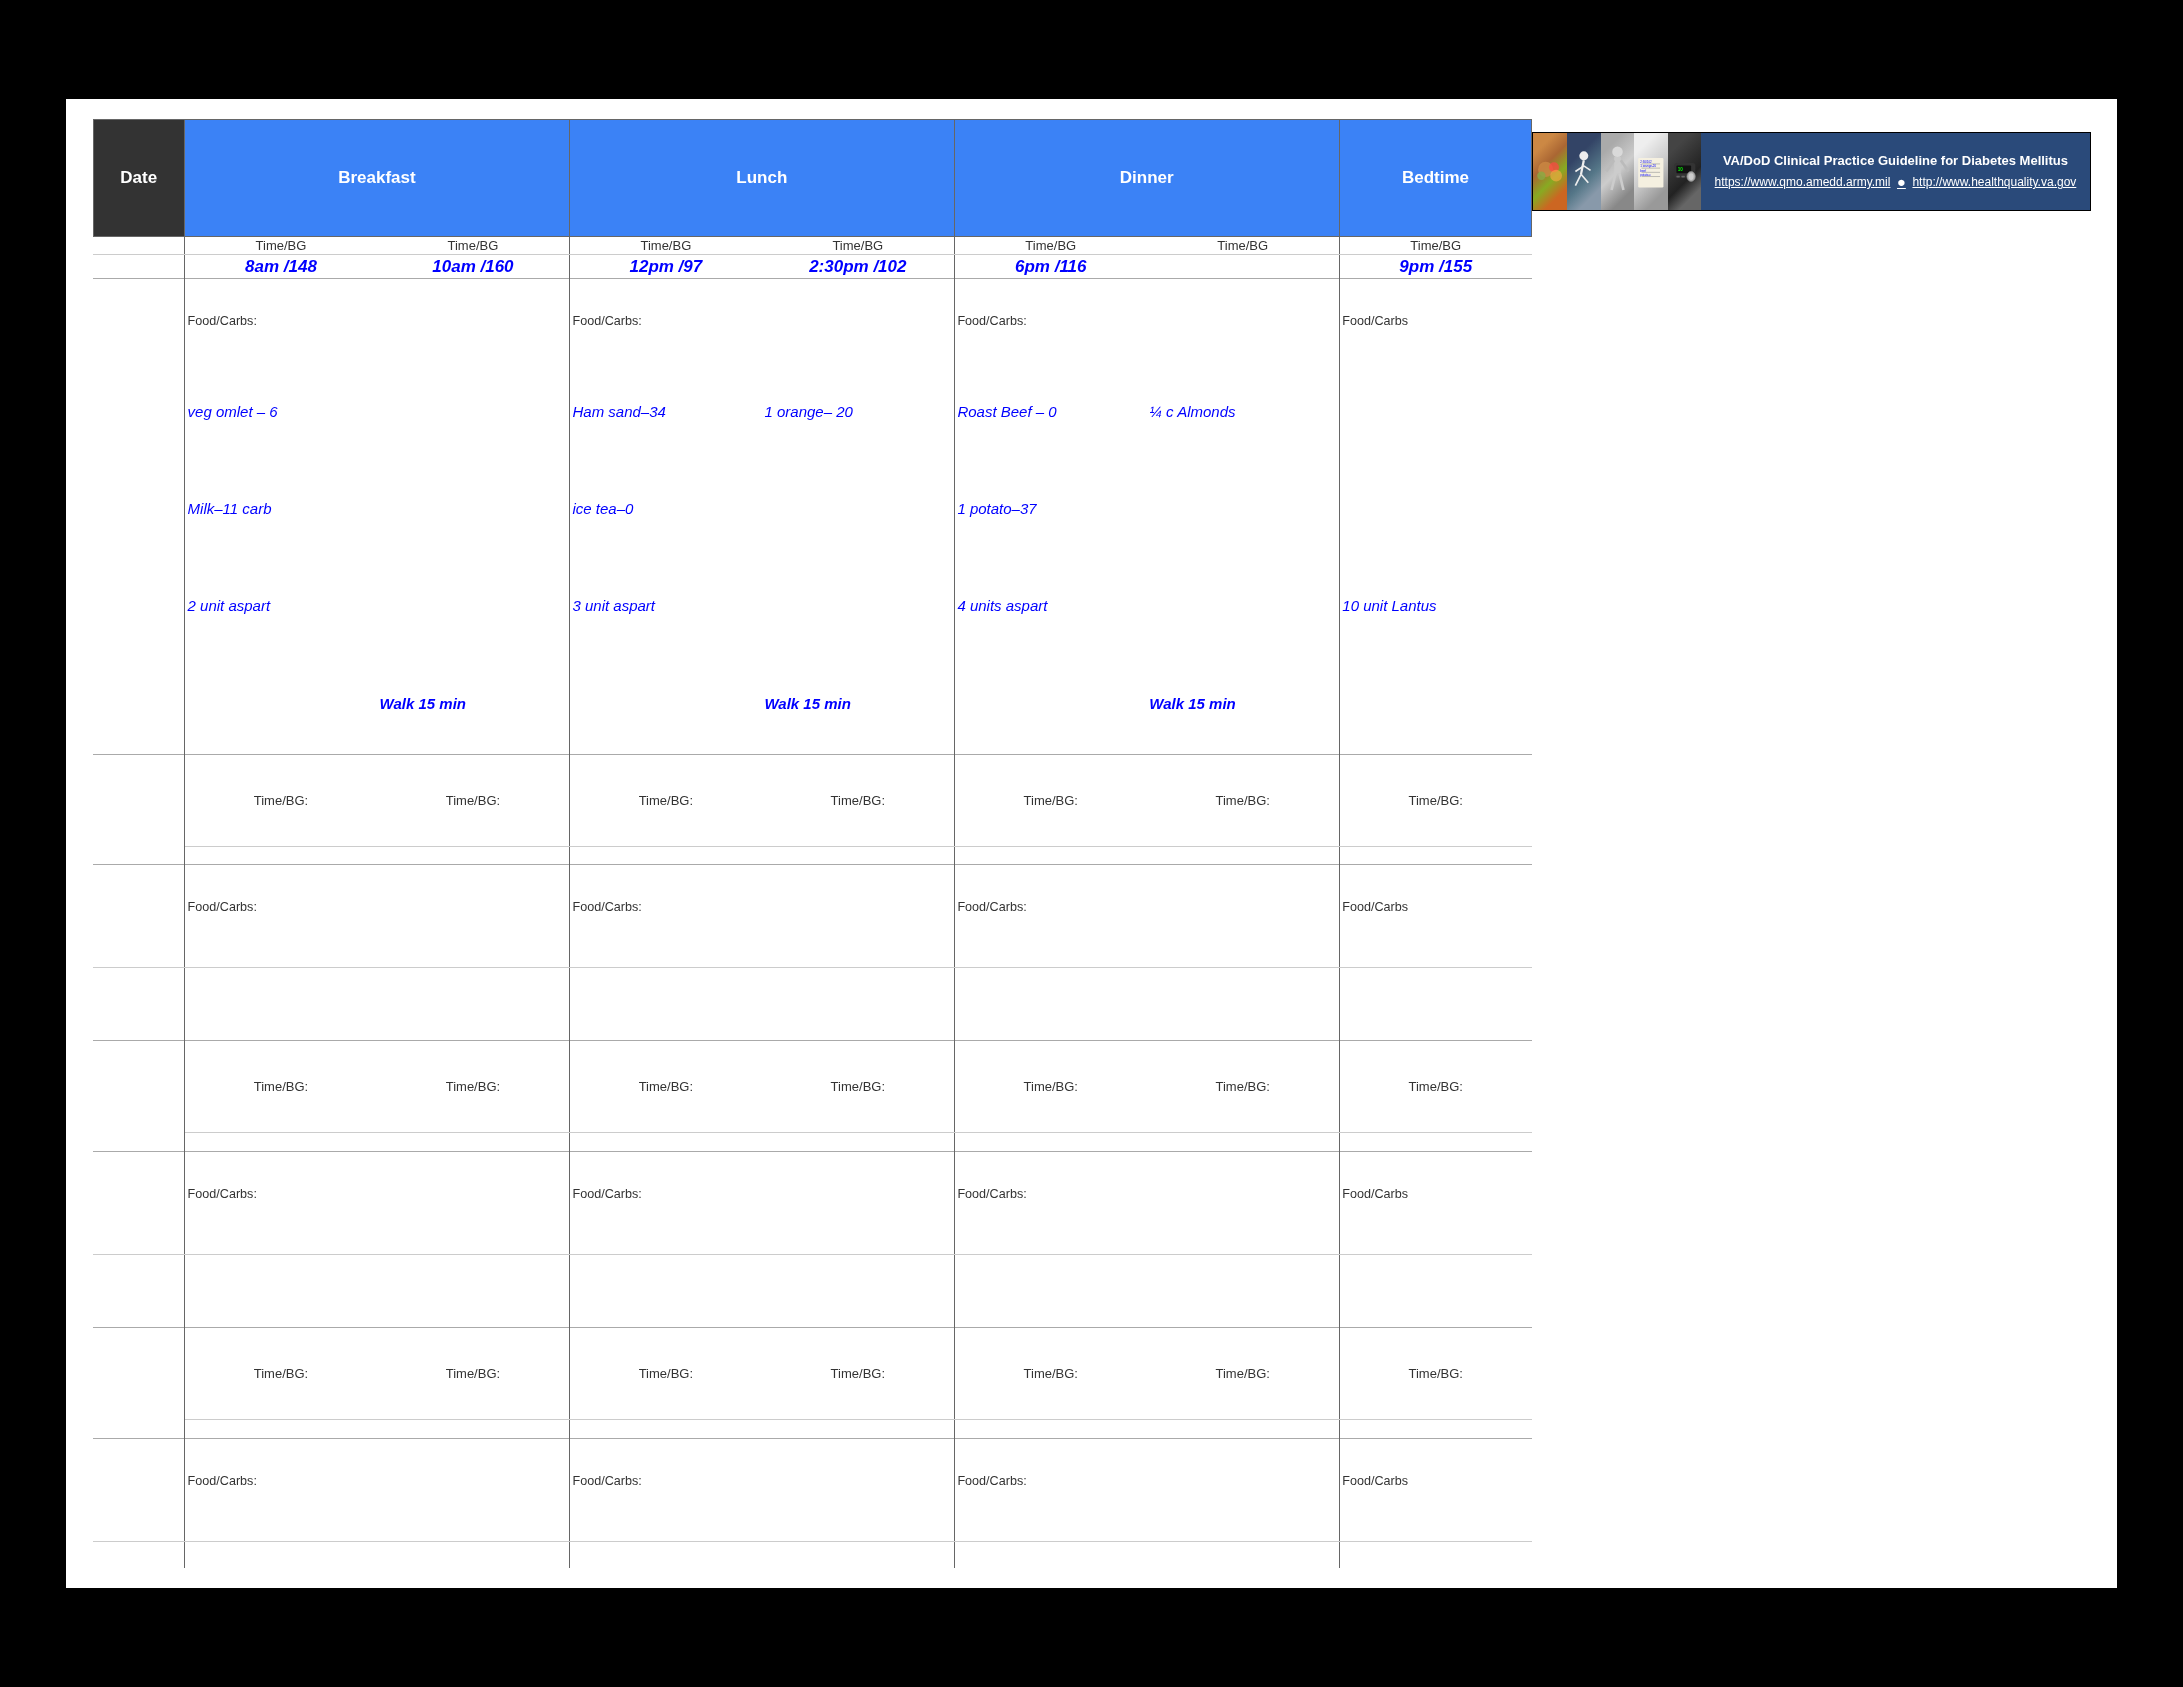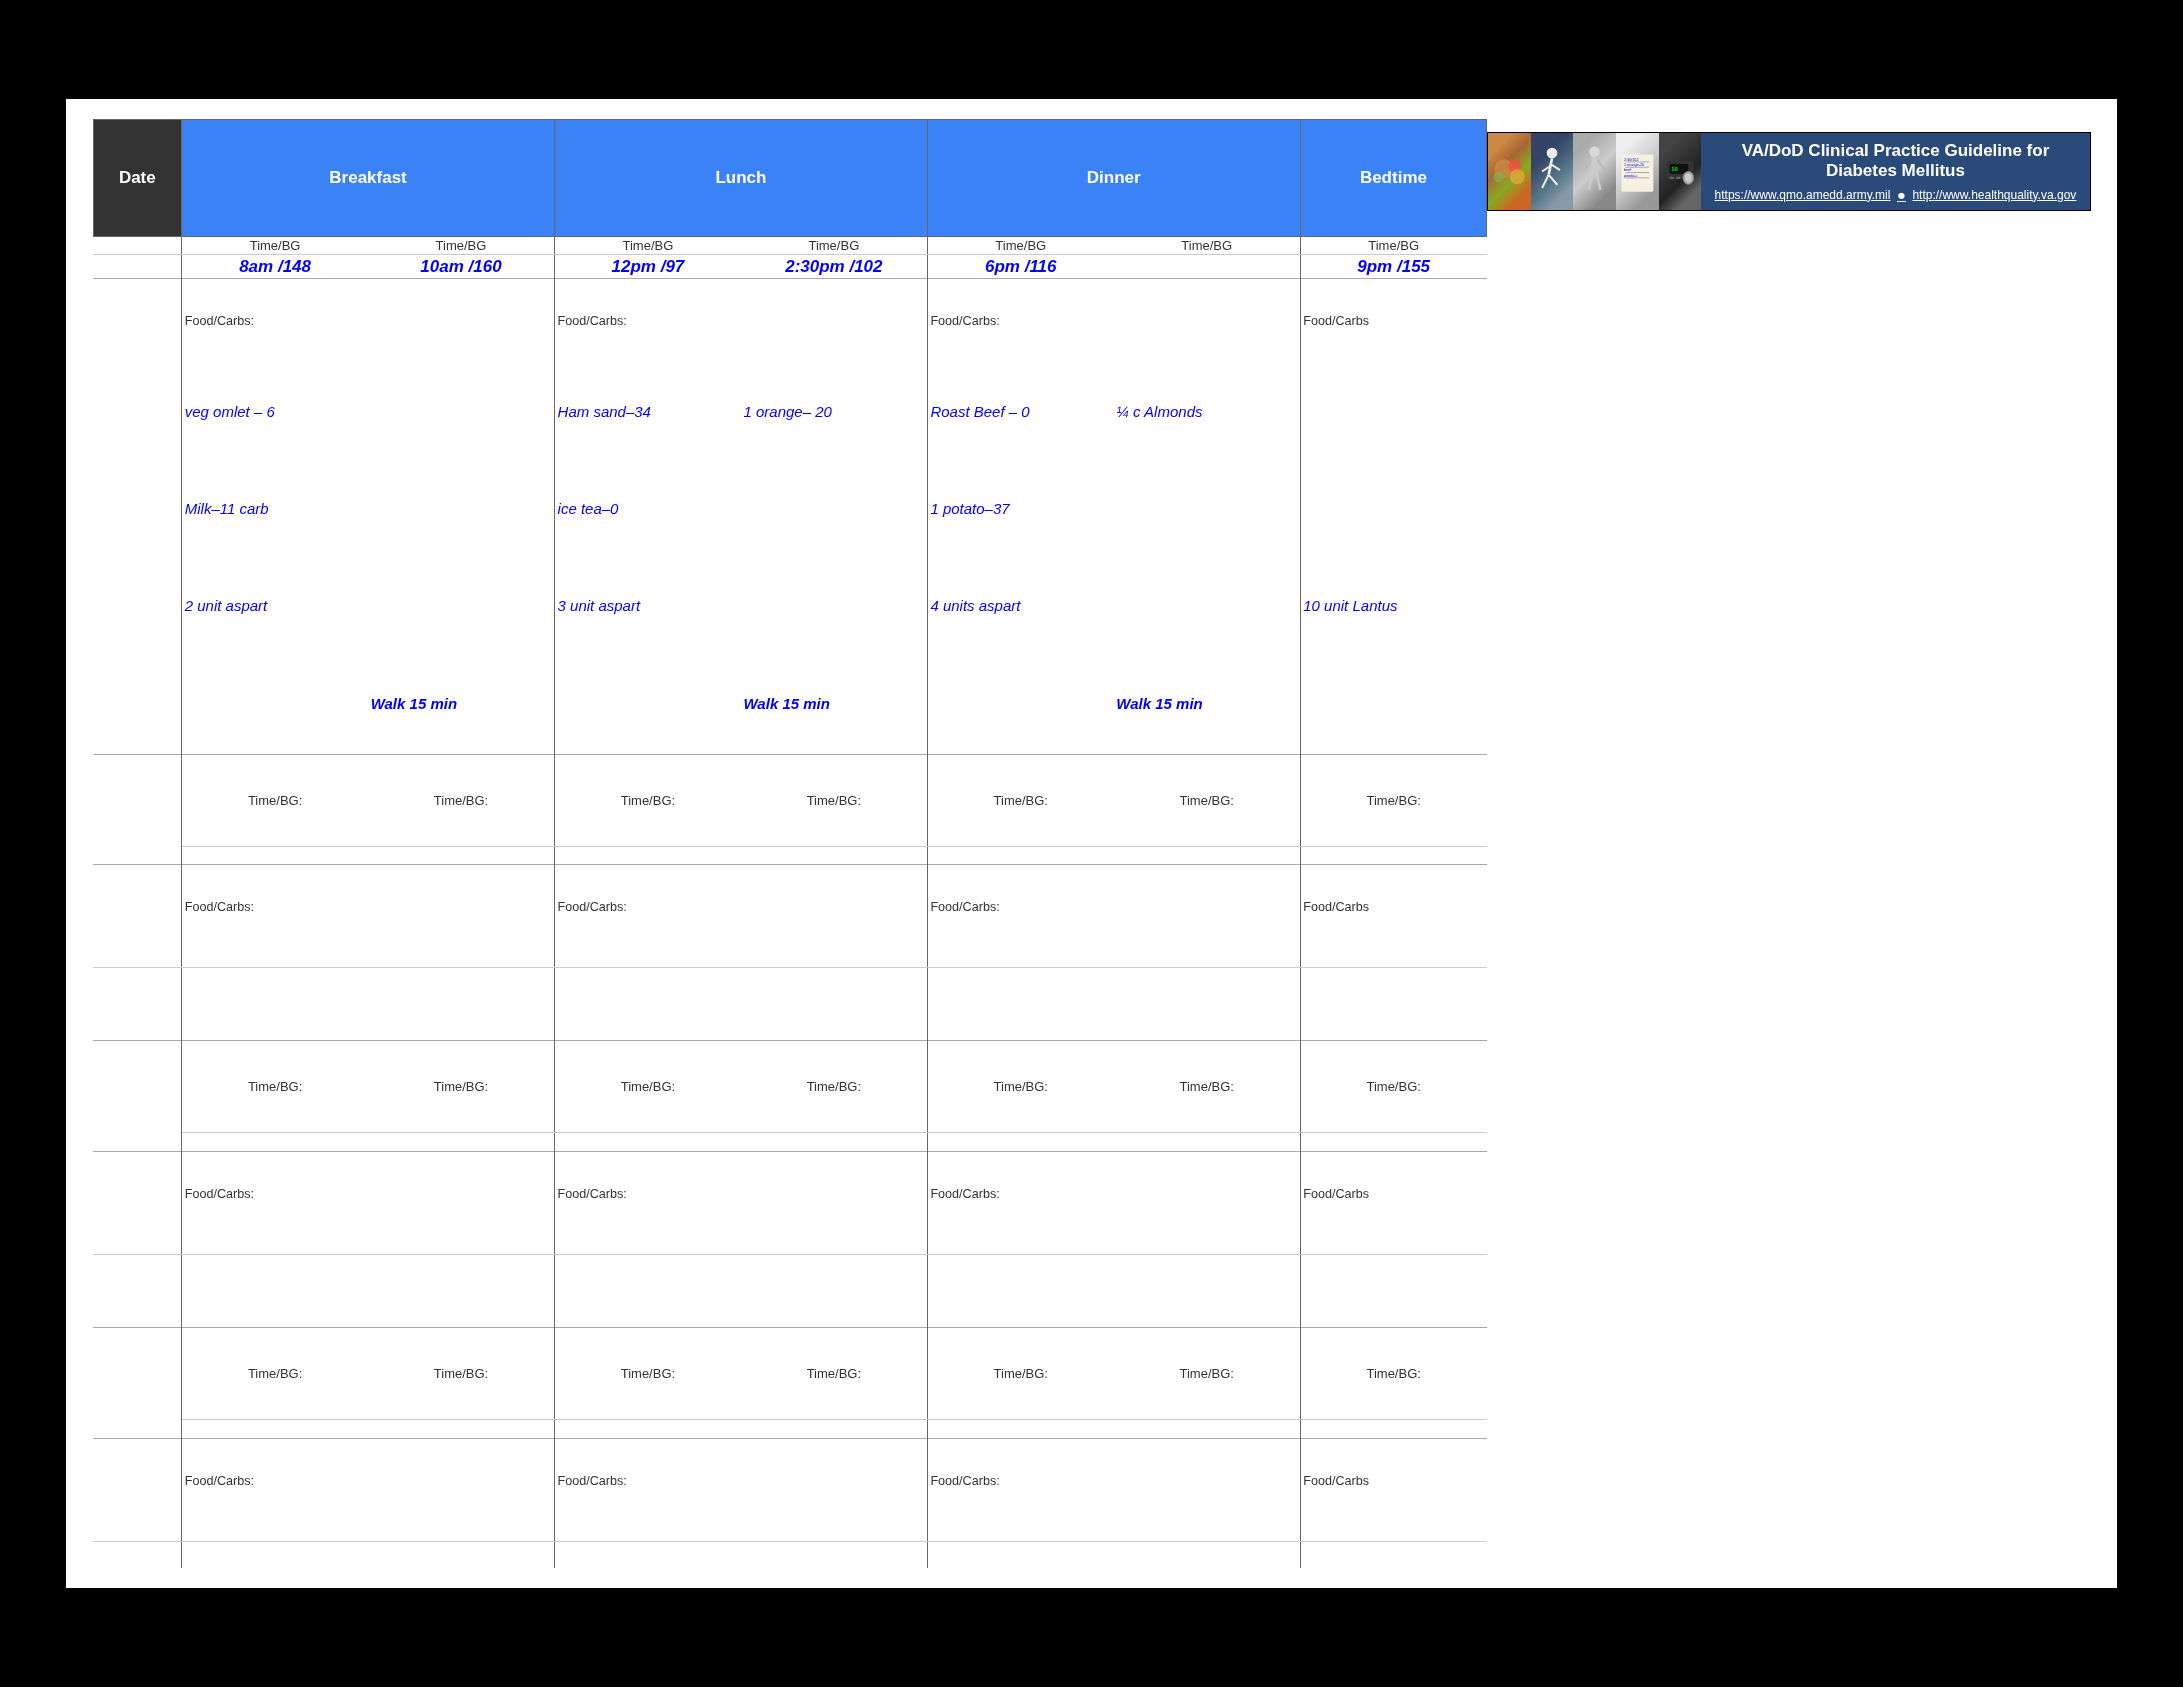--- a/index.html
+++ b/index.html
@@ -53,21 +53,21 @@
       background: #2a4a7a;
       color: #fff;
       display: flex;
       flex-direction: column;
       align-items: center;
       justify-content: center;
       padding: 6.6px 13.2px;
       text-align: center;
     }
     .footer-text .title {
-      font-size: 17px;
+      font-size: 13px;
       font-weight: bold;
       margin-bottom: 6px;
     }
     .footer-text .urls {
       font-size: 12px;
       display: flex;
       align-items: center;
       gap: 6.6px;
       text-decoration: underline;
     }

